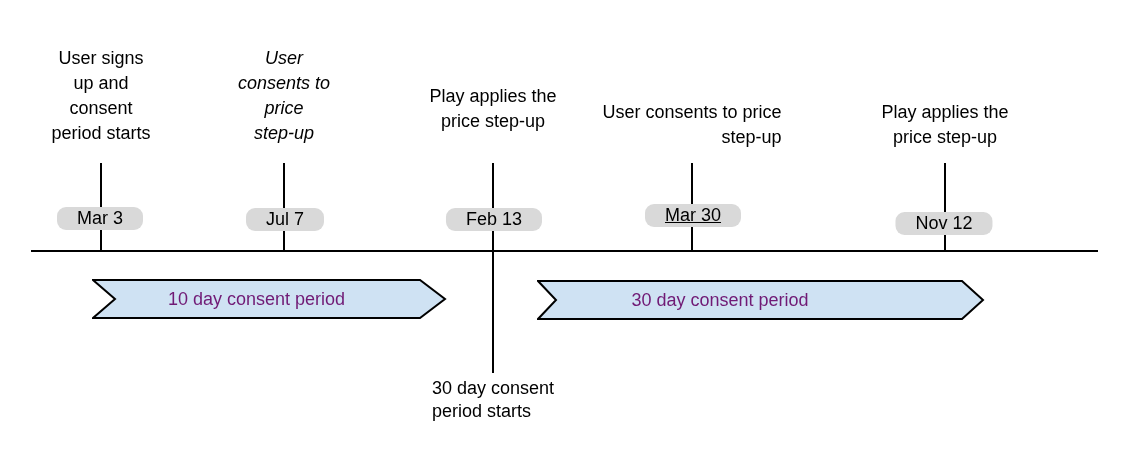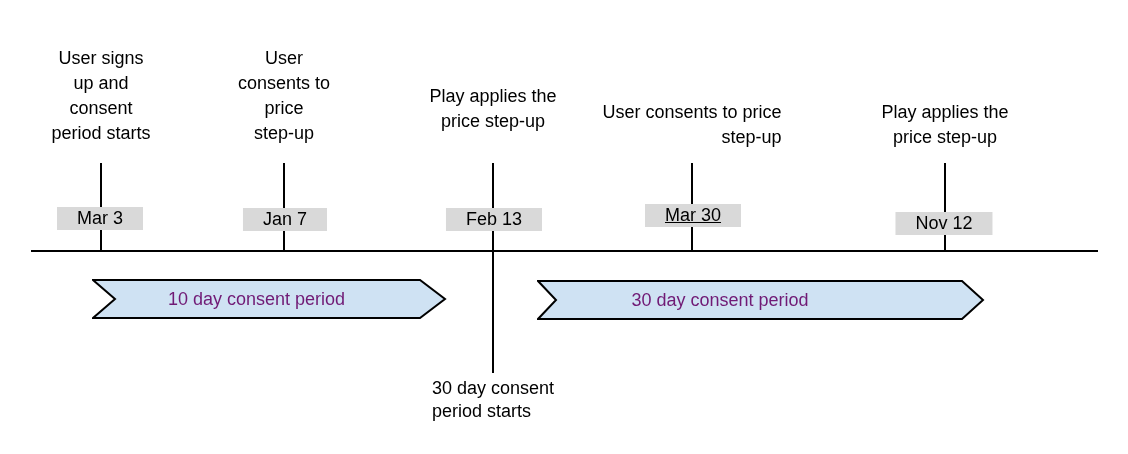--- a/index.html
+++ b/index.html
@@ -43,20 +43,21 @@
   }
   .date-chip {
     position: absolute;
     transform: translateX(-50%);
     background: #d9d9d9;
     font-size: 18px;
     line-height: 21px;
     padding: 1px 20px;
     white-space: nowrap;
     z-index: 2;
+    border-radius: 9px;
   }
   .period-arrow-svg {
     position: absolute;
     z-index: 2;
   }
   .period-label {
     position: absolute;
     height: 38px;
     display: flex;
     align-items: center;
@@ -79,41 +80,41 @@
 </style>
 </head>
 <body>
 
 <div class="stage">
 
   <div class="event-label" style="left:101px; top:46px;">User signs
 up and
 consent
 period starts</div>
-  <div class="event-label" style="left:284px; top:46px;">User
+  <div class="event-label" style="left:284px; top:46px;font-style:italic;">User
 consents to
 price
 step-up</div>
   <div class="event-label" style="left:493px; top:84px;">Play applies the
 price step-up</div>
   <div class="event-label" style="left:692px; top:100px;text-align:right;">User consents to price
 step-up</div>
   <div class="event-label" style="left:945px; top:100px;">Play applies the
 price step-up</div>
 
   <div class="tick" style="left:100px; top:163px; height:88px;"></div>
   <div class="tick" style="left:283px; top:163px; height:88px;"></div>
   <div class="tick" style="left:492px; top:163px; height:210px;"></div>
   <div class="tick" style="left:691px; top:163px; height:88px;"></div>
   <div class="tick" style="left:944px; top:163px; height:88px;"></div>
 
   <div class="baseline"></div>
 
   <div class="date-chip" style="left:100px; top:207px;">Mar 3</div>
-  <div class="date-chip" style="left:285px; top:208px;">Jan 7</div>
+  <div class="date-chip" style="left:285px; top:208px;">Jul 7</div>
   <div class="date-chip" style="left:494px; top:208px;">Feb 13</div>
   <div class="date-chip" style="left:693px; top:204px;text-decoration:underline;">Mar 30</div>
   <div class="date-chip" style="left:944px; top:212px;">Nov 12</div>
 
   <svg class="period-arrow-svg" style="left:92px; top:279px;" width="355" height="41">
     <polygon points="1,1 328,1 353,20 328,39 1,39 23,20" stroke="#000000" stroke-width="2" stroke-linejoin="miter" fill="#cfe2f3"></polygon>
   </svg>
   <div class="period-label" style="left:93px; top:280px; width:327px;">10 day consent period</div>
 
   <svg class="period-arrow-svg" style="left:537px; top:280px;" width="448" height="41">

